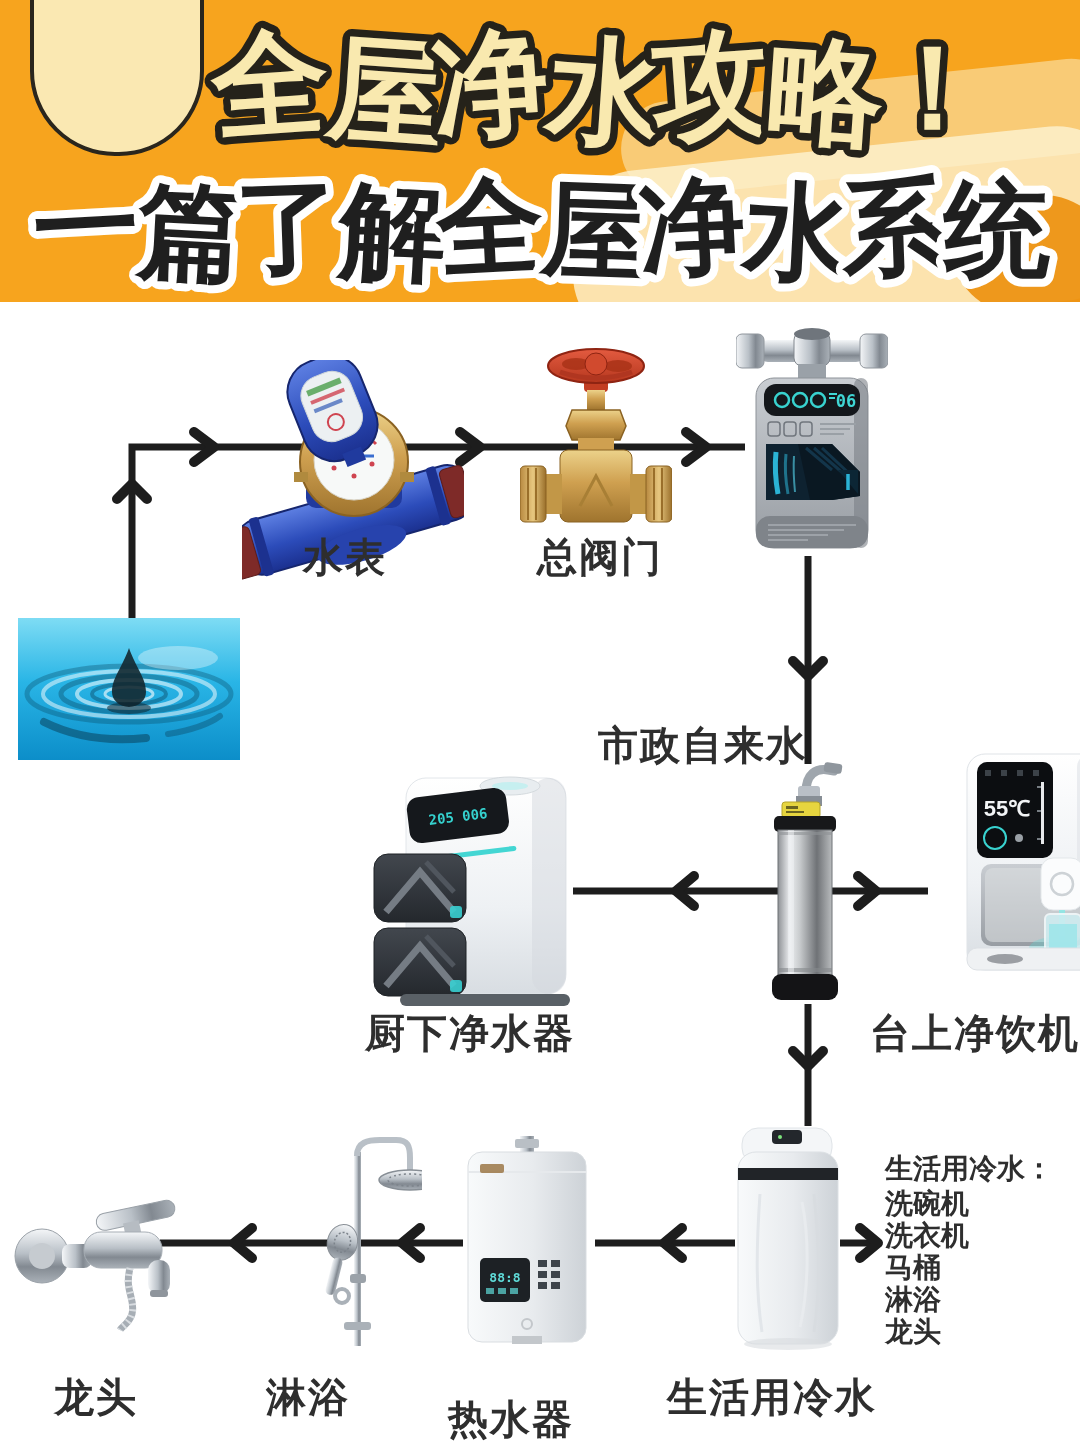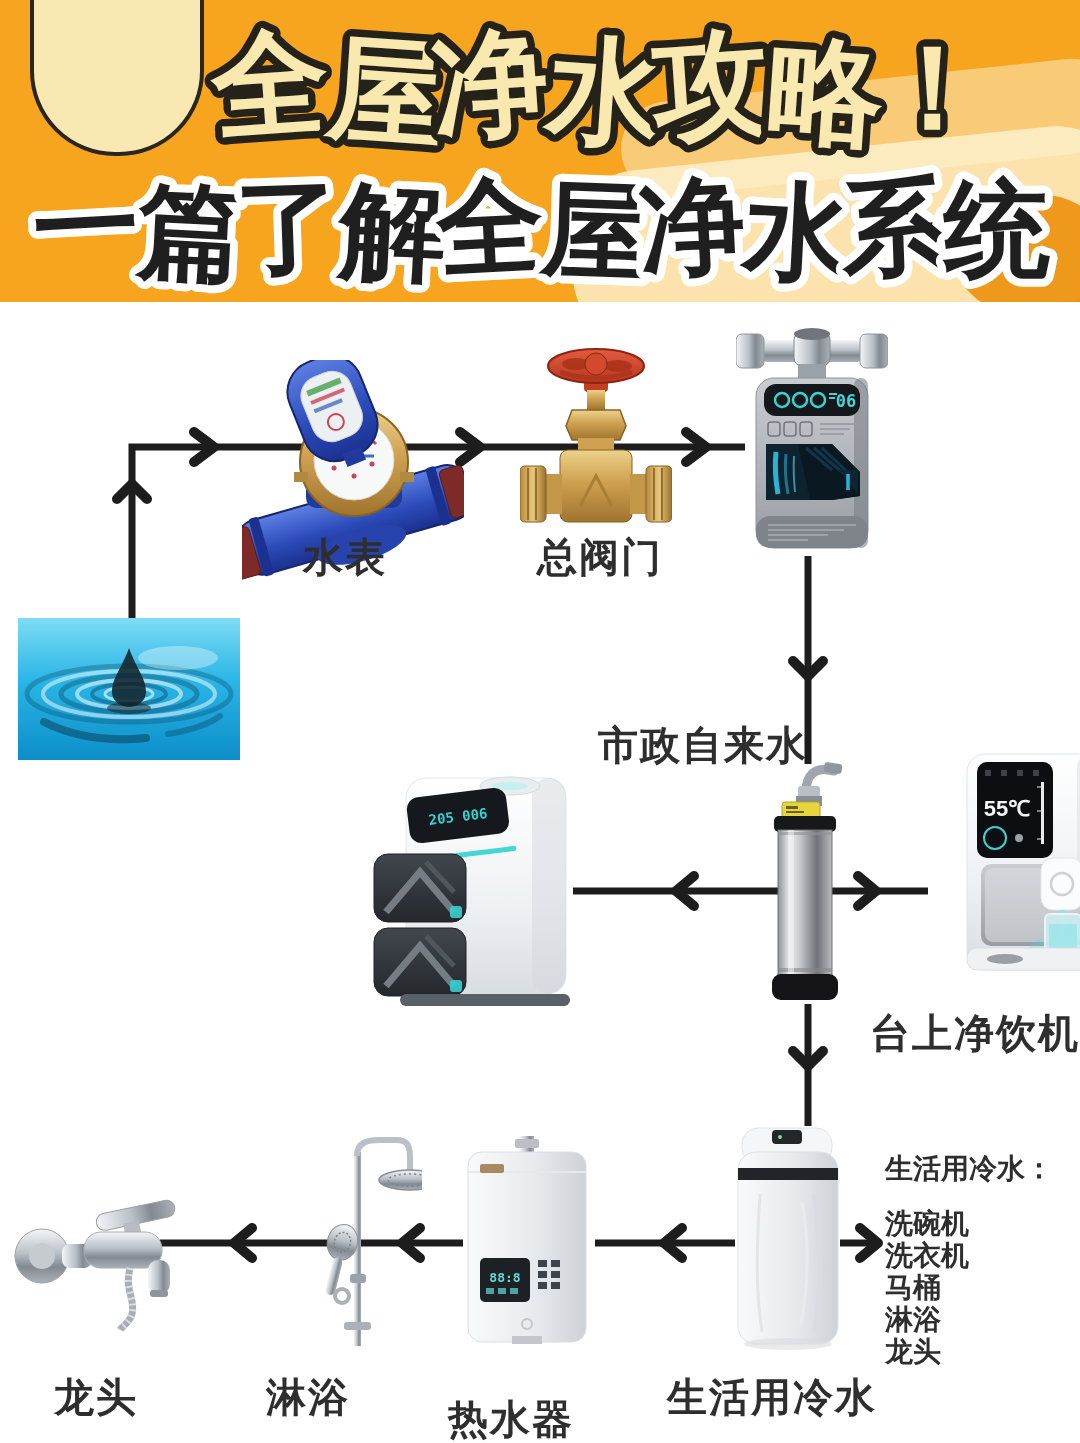--- a/index.html
+++ b/index.html
@@ -16,21 +16,21 @@
   .brush3{position:absolute;right:-26px;top:196px;width:150px;height:120px;background:#ED9414;
           opacity:.95;border-radius:46% 54% 40% 60%;transform:rotate(-18deg);}
   .titlesvg{position:absolute;overflow:visible;}
   
   .flow{position:absolute;left:0;top:0;z-index:1;}
   .node{position:absolute;z-index:2;text-decoration:underline;}
   .node svg{display:block;}
   .nlabel{position:absolute;z-index:3;font-weight:bold;color:#2e2e2e;font-size:40px;
           text-align:center;letter-spacing:2px;white-space:nowrap;}
   .coldblock{position:absolute;left:885px;top:1150px;width:195px;z-index:3;color:#2e2e2e;font-weight:bold;}
-  .cold-title{font-size:28px;letter-spacing:0;margin-bottom:20px;white-space:nowrap;}
+  .cold-title{font-size:28px;letter-spacing:0;margin-bottom:0;white-space:nowrap;}
   .cold-item{font-size:28px;line-height:32px;white-space:nowrap;}
   .digit{font-family:"DejaVu Sans Mono",monospace;font-weight:bold;}
 </style>
 </head>
 <body>
 
 <div class="canvas">
 
   <svg width="0" height="0" style="position:absolute">
     <defs>
@@ -404,20 +404,21 @@
       <rect x="136" y="78" width="22" height="34" rx="10" fill="url(#gChromeH)"></rect>
       <rect x="138" y="108" width="18" height="7" rx="3" fill="#8f959c"></rect>
       <path d="M118 86 C112 110 124 116 120 132 C117 142 110 144 108 148" stroke="#a7aeb5" stroke-width="7" fill="none"></path>
       <path d="M118 86 C112 110 124 116 120 132 C117 142 110 144 108 148" stroke="#d9dde1" stroke-width="7" fill="none" stroke-dasharray="2 4"></path>
     </svg>
   </div>
 
   <div class="nlabel" style="left:245px;top:530px;width:200px">水表</div>
   <div class="nlabel" style="left:500px;top:530px;width:200px">总阀门</div>
   <div class="nlabel" style="left:598px;top:718px;width:200px">市政自来水</div>
+  <div class="nlabel" style="left:365px;top:1006px;width:200px">厨下净水器</div>
   <div class="nlabel" style="left:870px;top:1006px;width:200px">台上净饮机</div>
   <div class="nlabel" style="left:667px;top:1370px;width:200px">生活用冷水</div>
   <div class="nlabel" style="left:448px;top:1392px;width:120px">热水器</div>
   <div class="nlabel" style="left:248px;top:1370px;width:120px">淋浴</div>
   <div class="nlabel" style="left:36px;top:1370px;width:120px">龙头</div>
 
   <div class="coldblock">
     <div class="cold-title">生活用冷水：</div>
     <div>
         <div class="cold-item">洗碗机</div>

